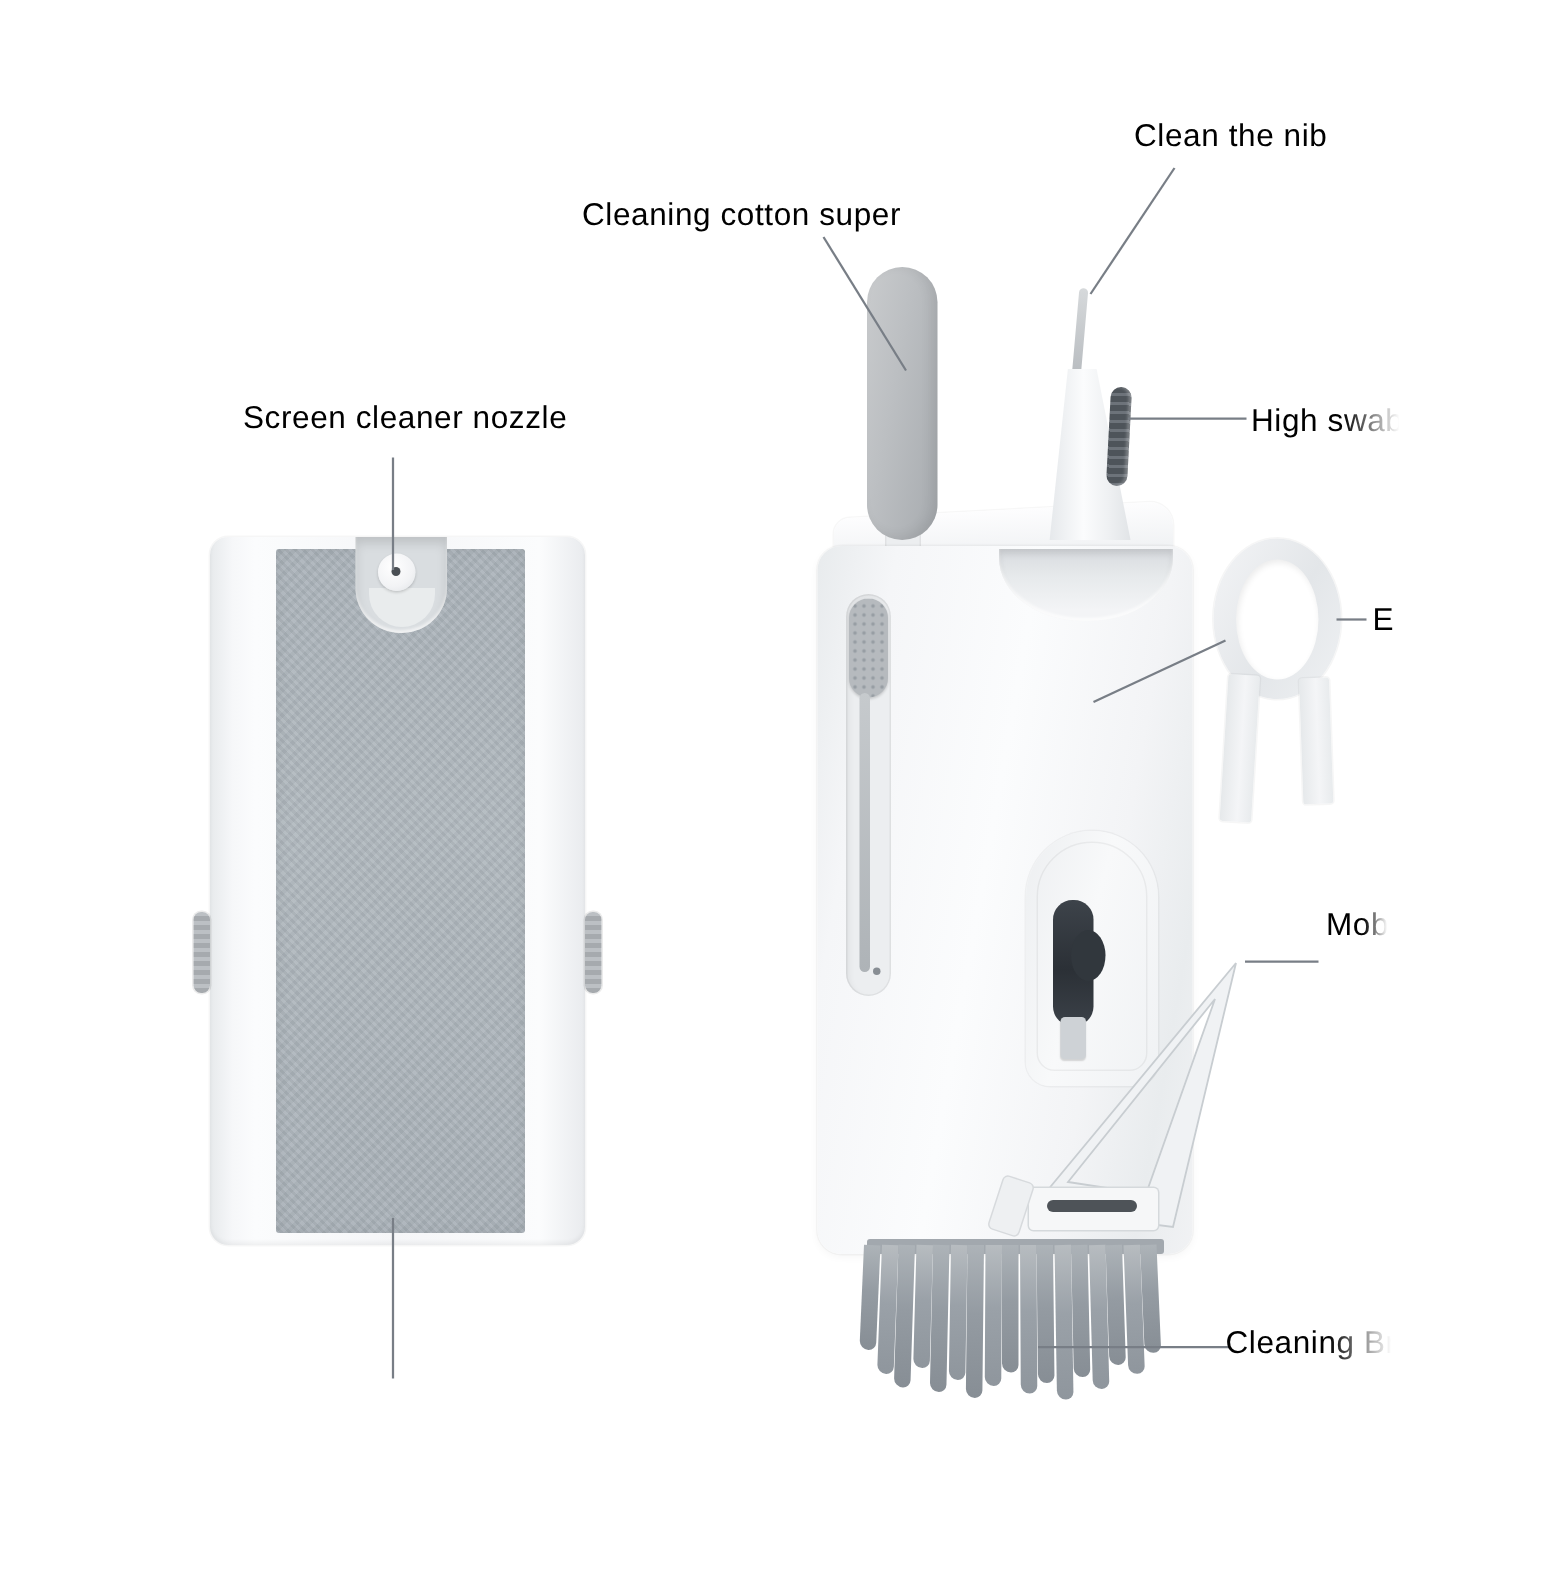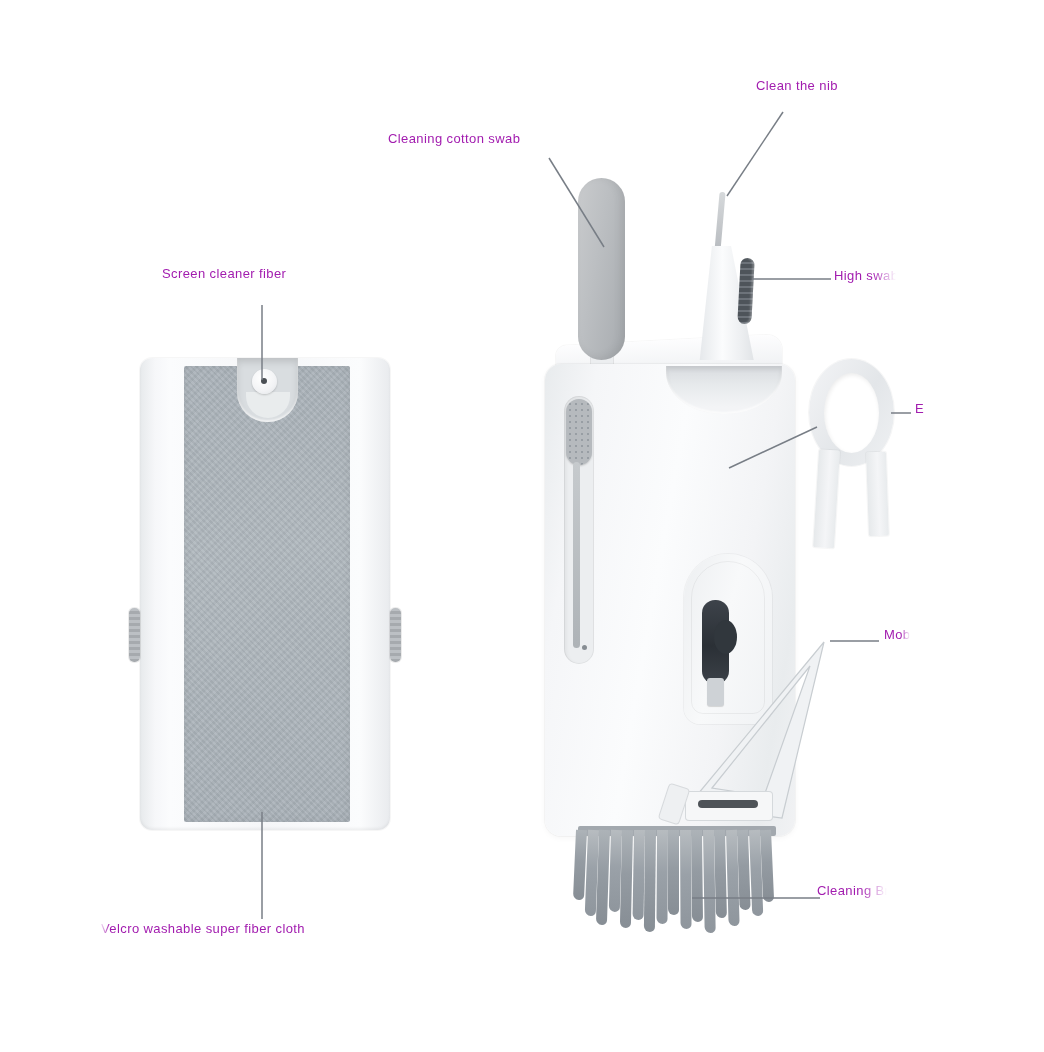--- a/index.html
+++ b/index.html
@@ -4,21 +4,21 @@
 <style>
   html,body{margin:0;padding:0;background:#fff;}
   .stage{
     position:relative;width:1044px;height:1052px;background:#ffffff;
     font-family:"Liberation Sans", sans-serif;overflow:hidden;
   }
   .abs{position:absolute;}
 
   
   .label{
-    position:absolute;color:#a21caf;font-size:13px;line-height:1.15;
+    position:absolute;color:#000000;font-size:21px;line-height:1.15;
     letter-spacing:.4px;white-space:nowrap;font-weight:400;
   }
   .fade-r{
     -webkit-mask-image:linear-gradient(90deg,#000 60%,rgba(0,0,0,0) 97%);
     mask-image:linear-gradient(90deg,#000 60%,rgba(0,0,0,0) 97%);
   }
   .fade-l{
     -webkit-mask-image:linear-gradient(90deg,rgba(0,0,0,.15) 0px,#000 9px);
     mask-image:linear-gradient(90deg,rgba(0,0,0,.15) 0px,#000 9px);
   }
@@ -242,21 +242,20 @@
       <line x1="262" y1="305" x2="262" y2="380"></line>
       <line x1="752" y1="279" x2="831" y2="279"></line>
       <line x1="891" y1="413" x2="911" y2="413"></line>
       <line x1="830" y1="641" x2="879" y2="641"></line>
       <line x1="692" y1="898" x2="820" y2="898"></line>
       <line x1="262" y1="812" x2="262" y2="919"></line>
       <line x1="729" y1="468" x2="817" y2="427"></line>
     </g>
   </svg>
 
-  <div class="label" style="left:388px;top:132px;">Cleaning cotton swab</div>
+  <div class="label" style="left:388px;top:132px;">Cleaning cotton super</div>
   <div class="label" style="left:756px;top:79px;">Clean the nib</div>
-  <div class="label" style="left:162px;top:267px;">Screen cleaner fiber</div>
+  <div class="label" style="left:162px;top:267px;">Screen cleaner nozzle</div>
   <div class="label fade-r" style="left:834px;top:269px;">High swab</div>
   <div class="label" style="left:915px;top:402px;">E</div>
-  <div class="label fade-r" style="left:884px;top:628px;">Mob</div>
+  <div class="label fade-r" style="left:884px;top:605px;">Mob</div>
   <div class="label fade-r" style="left:817px;top:884px;">Cleaning Br</div>
-  <div class="label fade-l" style="left:101px;top:922px;">Velcro washable super fiber cloth</div>
 </div>
 
 </body></html>

